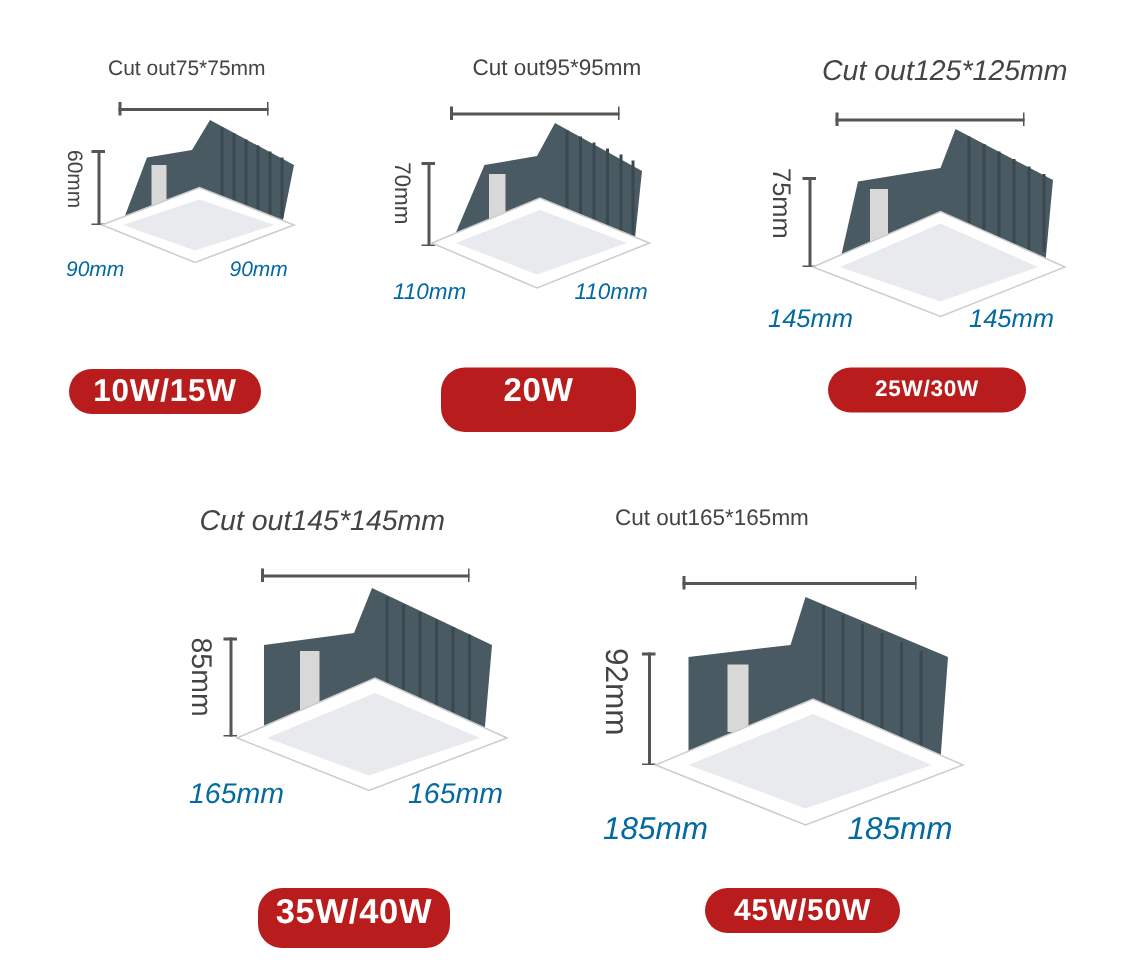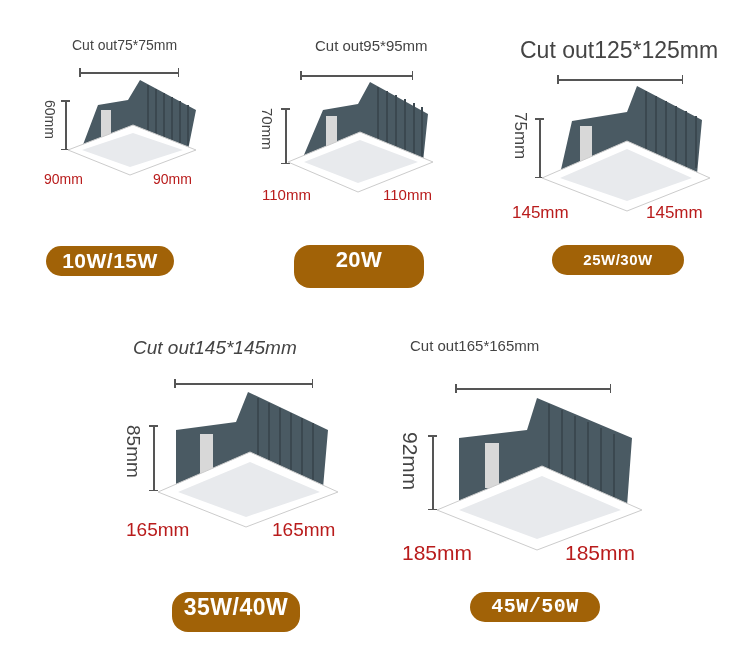--- a/index.html
+++ b/index.html
@@ -7,22 +7,22 @@
          font-family: "Liberation Sans", sans-serif; color: #3a3a3a; }
   .product { position: absolute; }
   .cutout { position: absolute; white-space: nowrap; color: #444; }
   .hline { position: absolute; height: 1.5px; background: #555; }
   .hline::before, .hline::after { content: ""; position: absolute; top: -4px; width: 1.5px; height: 9px; background: #555; }
   .hline::before { left: 0; } .hline::after { right: 0; }
   .vline { position: absolute; width: 1.5px; background: #555; }
   .vline::before, .vline::after { content: ""; position: absolute; left: -4px; height: 1.5px; width: 9px; background: #555; }
   .vline::before { top: 0; } .vline::after { bottom: 0; }
   .height-label { position: absolute; white-space: nowrap; transform-origin: left top; transform: rotate(90deg); color: #444; }
-  .w-label { position: absolute; white-space: nowrap; color: #b91c1c; }
-  .badge { position: absolute; background: #a16207; color: #fff; font-weight: bold; border-radius: 16px; text-align: center; letter-spacing: 0.5px; }
+  .w-label { position: absolute; white-space: nowrap; color: #0369a1; font-style: italic; }
+  .badge { position: absolute; background: #b91c1c; color: #fff; font-weight: bold; border-radius: 16px; text-align: center; letter-spacing: 0.5px; }
   svg.lamp { position: absolute; overflow: visible; }
 </style>
 </head>
 <body>
 
 <div class="product">
   <div class="cutout" style="left:72px;top:37px;font-size:14px;">Cut out75*75mm</div>
   <div class="hline" style="left:79px;top:72px;width:100px;"></div>
   <div class="vline" style="left:65px;top:100px;height:50px;"></div>
   <div class="height-label" style="left:58px;top:100px;font-size:14px;">60mm</div>
@@ -63,21 +63,21 @@
     <rect x="38" y="34" width="11" height="32" fill="#d8d8d8"></rect>
     <polygon points="0,80 72,50 145,80 70,110" fill="#fff" stroke="#ccc"></polygon>
     <polygon points="16,80 72,58 130,80 70,101" fill="#e8eaed"></polygon>
   </svg>
   <div class="w-label" style="left:262px;top:186px;font-size:15px;">110mm</div>
   <div class="w-label" style="left:383px;top:186px;font-size:15px;">110mm</div>
   <div class="badge" style="left:294px;top:245px;width:130px;height:43px;line-height:30px;font-size:22px;">20W</div>
 </div>
 
 <div class="product">
-  <div class="cutout" style="left:520px;top:37px;font-size:23px;">Cut out125*125mm</div>
+  <div class="cutout" style="left:548px;top:37px;font-size:19px;font-style:italic;">Cut out125*125mm</div>
   <div class="hline" style="left:557px;top:79px;width:126px;"></div>
   <div class="vline" style="left:539px;top:118px;height:60px;"></div>
   <div class="height-label" style="left:530px;top:112px;font-size:17px;">75mm</div>
   <svg class="lamp" style="left:542px;top:86px;" width="170" height="125">
     <polygon points="18,88 30,35 85,26 95,0 160,34 155,88" fill="#4a5a63"></polygon>
     <g stroke="#3b4850" stroke-width="2">
       <line x1="104" y1="5" x2="104" y2="82"></line>
         <line x1="114" y1="10" x2="114" y2="82"></line>
         <line x1="124" y1="15" x2="124" y2="82"></line>
       <line x1="134" y1="20" x2="134" y2="82"></line>
@@ -131,14 +131,14 @@
       <line x1="151" y1="24" x2="151" y2="102"></line>
         <line x1="164" y1="30" x2="164" y2="102"></line>
         <line x1="177" y1="36" x2="177" y2="102"></line>
     </g>
     <rect x="48" y="45" width="14" height="45" fill="#d8d8d8"></rect>
     <polygon points="0,112 105,68 205,112 100,152" fill="#fff" stroke="#ccc"></polygon>
     <polygon points="22,112 105,78 184,112 100,141" fill="#e8eaed"></polygon>
   </svg>
   <div class="w-label" style="left:402px;top:541px;font-size:21px;">185mm</div>
   <div class="w-label" style="left:565px;top:541px;font-size:21px;">185mm</div>
-  <div class="badge" style="left:470px;top:592px;width:130px;height:30px;line-height:30px;font-size:20px;font-family:Liberation Mono, monospace;">45W/50W</div>
+  <div class="badge" style="left:470px;top:592px;width:130px;height:30px;line-height:30px;font-size:20px;">45W/50W</div>
 </div>
 
 </body></html>

